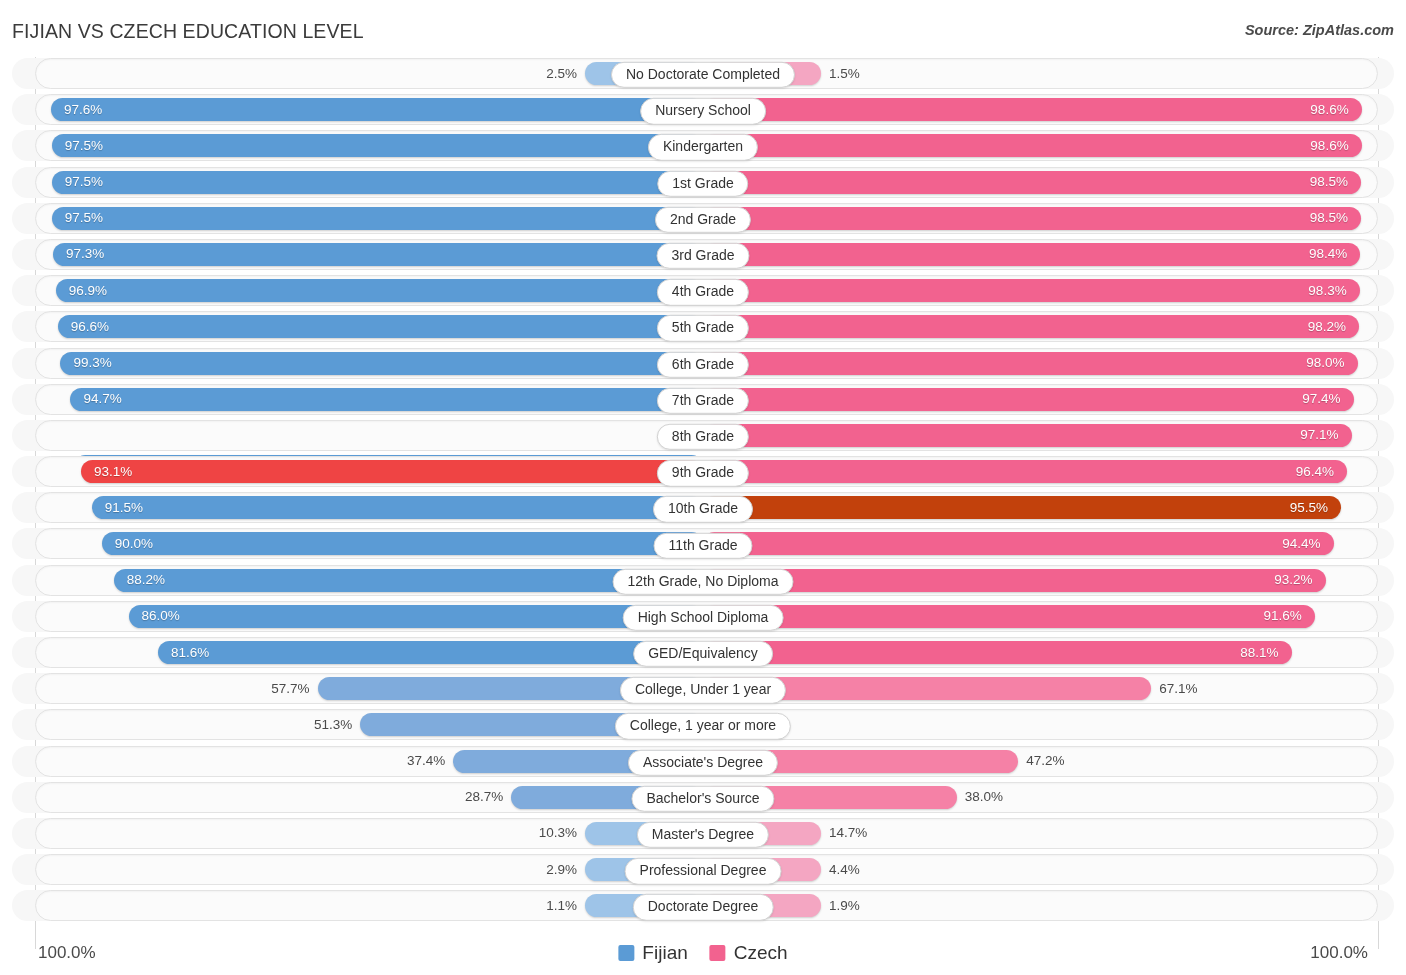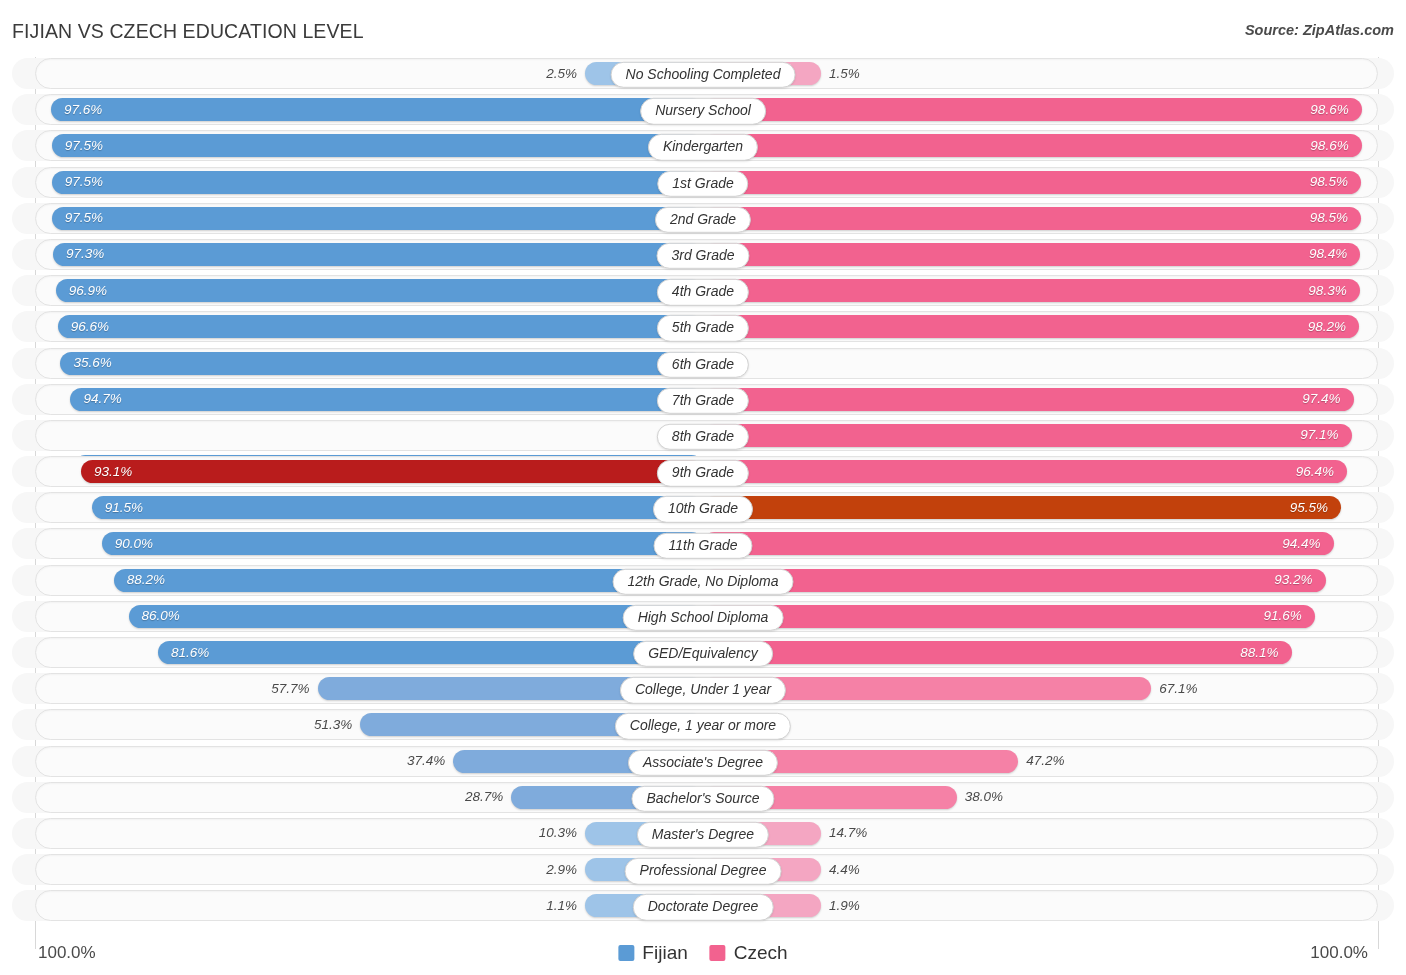--- a/index.html
+++ b/index.html
@@ -66,21 +66,20 @@
     background: #d8d8d8;
     z-index: 0;
   }
   .axis-left  { left: 35px; }
   .axis-right { left: 1378px; }
 
   .rows {
     position: absolute;
     left: 0; top: 0;
     width: 1406px;
-    font-style: italic;
   }
 
   .row {
     position: relative;
     height: 36.2px;
     box-sizing: border-box;
   }
   .row-band {
     position: absolute;
     left: 12px;
@@ -222,21 +221,21 @@
     <div class="rows" id="rows">
         <div class="row">
           <div class="row-band"></div>
           <div class="track"></div>
           <div class="bar bar-left" style="width: 118px; background: rgb(158, 196, 232);">
             <span class="bar-label outside">2.5%</span>
           </div>
           <div class="bar bar-right" style="width: 118px; background: rgb(244, 166, 194);">
             <span class="bar-label outside">1.5%</span>
           </div>
-          <div class="cat-pill">No Schooling Completed</div>
+          <div class="cat-pill">No Doctorate Completed</div>
         </div>
         <div class="row">
           <div class="row-band"></div>
           <div class="track"></div>
           <div class="bar bar-left" style="width: 651.968px; background: rgb(91, 155, 213);">
             <span class="bar-label inside">97.6%</span>
           </div>
           <div class="bar bar-right" style="width: 658.648px; background: rgb(242, 98, 143);">
             <span class="bar-label inside">98.6%</span>
           </div>
@@ -305,21 +304,24 @@
           </div>
           <div class="bar bar-right" style="width: 655.976px; background: rgb(242, 98, 143);">
             <span class="bar-label inside">98.2%</span>
           </div>
           <div class="cat-pill">5th Grade</div>
         </div>
         <div class="row">
           <div class="row-band"></div>
           <div class="track"></div>
           <div class="bar bar-left" style="width: 642.616px; background: rgb(91, 155, 213);">
-            <span class="bar-label inside">35.6%</span>
+            <span class="bar-label inside">99.3%</span>
+          </div>
+          <div class="bar bar-right" style="width: 654.64px; background: rgb(242, 98, 143);">
+            <span class="bar-label inside">98.0%</span>
           </div>
           <div class="cat-pill">6th Grade</div>
         </div>
         <div class="row">
           <div class="row-band"></div>
           <div class="track"></div>
           <div class="bar bar-left" style="width: 632.596px; background: rgb(91, 155, 213);">
             <span class="bar-label inside">94.7%</span>
           </div>
           <div class="bar bar-right" style="width: 650.632px; background: rgb(242, 98, 143);">
@@ -334,21 +336,21 @@
             <span class="bar-label inside">94.2%</span>
           </div>
           <div class="bar bar-right" style="width: 648.628px; background: rgb(242, 98, 143);">
             <span class="bar-label inside">97.1%</span>
           </div>
           <div class="cat-pill">8th Grade</div>
         </div>
         <div class="row">
           <div class="row-band"></div>
           <div class="track"></div>
-          <div class="bar bar-left" style="width: 621.908px; background: #b91c1c;">
+          <div class="bar bar-left" style="width: 621.908px; background: #ef4444;">
             <span class="bar-label inside">93.1%</span>
           </div>
           <div class="bar bar-right" style="width: 643.952px; background: rgb(242, 98, 143);">
             <span class="bar-label inside">96.4%</span>
           </div>
           <div class="cat-pill">9th Grade</div>
         </div>
         <div class="row">
           <div class="row-band"></div>
           <div class="track"></div>

